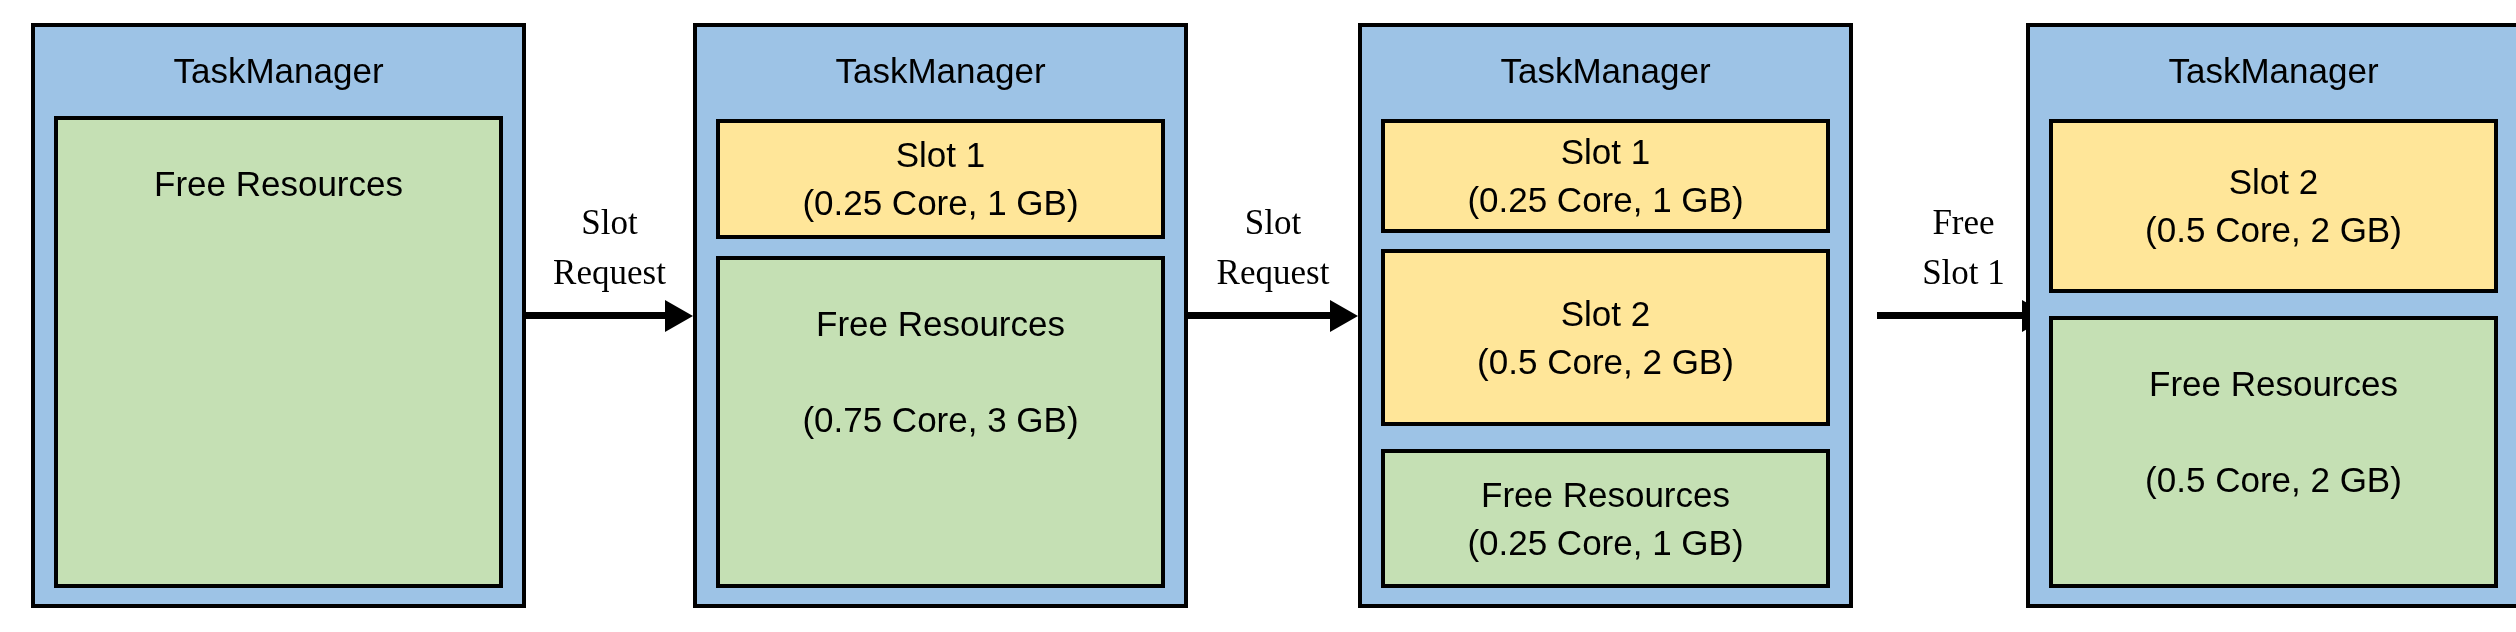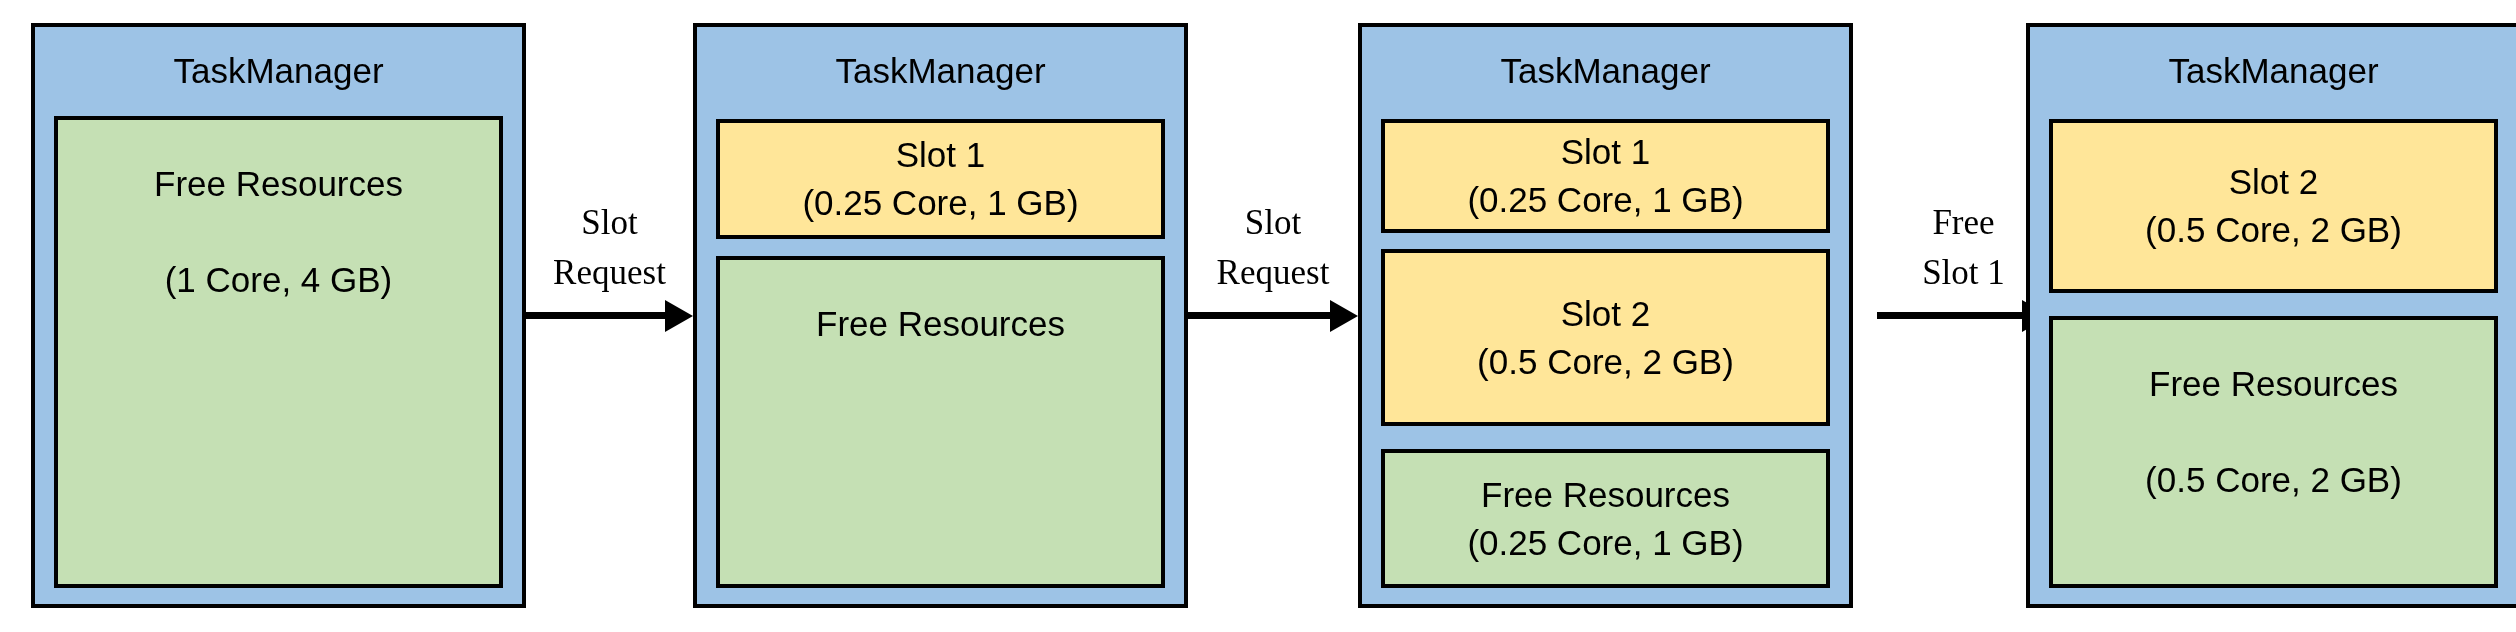--- a/index.html
+++ b/index.html
@@ -108,21 +108,20 @@
 </head>
 <body>
 
 <div class="canvas">
 
   <div class="panel panel-1" style="background-color: rgb(157, 195, 230); border-color: rgb(0, 0, 0);">
     <div class="panel-title">TaskManager</div>
     <div class="block spaced p1-free" style="background-color: rgb(197, 224, 180); border-color: rgb(0, 0, 0);">
       <div>Free Resources</div>
       <div class="gap-line"></div>
-      <div>(1 Core, 4 GB)</div>
     </div>
   </div>
 
   <div class="connector conn-1">
     <div class="connector-label">
       <div>Slot</div>
       <div>Request</div>
     </div>
     <div class="arrow-line" style="background-color: rgb(0, 0, 0);"></div>
     <div class="arrow-head" style="border-left-color: rgb(0, 0, 0);"></div>
@@ -130,20 +129,21 @@
 
   <div class="panel panel-2" style="background-color: rgb(157, 195, 230); border-color: rgb(0, 0, 0);">
     <div class="panel-title">TaskManager</div>
     <div class="block p2-slot1" style="background-color: rgb(255, 230, 153); border-color: rgb(0, 0, 0);">
       <div>Slot 1</div>
       <div>(0.25 Core, 1 GB)</div>
     </div>
     <div class="block spaced p2-free" style="background-color: rgb(197, 224, 180); border-color: rgb(0, 0, 0);">
       <div>Free Resources</div>
       <div class="gap-line"></div>
+      <div>(0.75 Core, 3 GB)</div>
     </div>
   </div>
 
   <div class="connector conn-2">
     <div class="connector-label">
       <div>Slot</div>
       <div>Request</div>
     </div>
     <div class="arrow-line" style="background-color: rgb(0, 0, 0);"></div>
     <div class="arrow-head" style="border-left-color: rgb(0, 0, 0);"></div>

